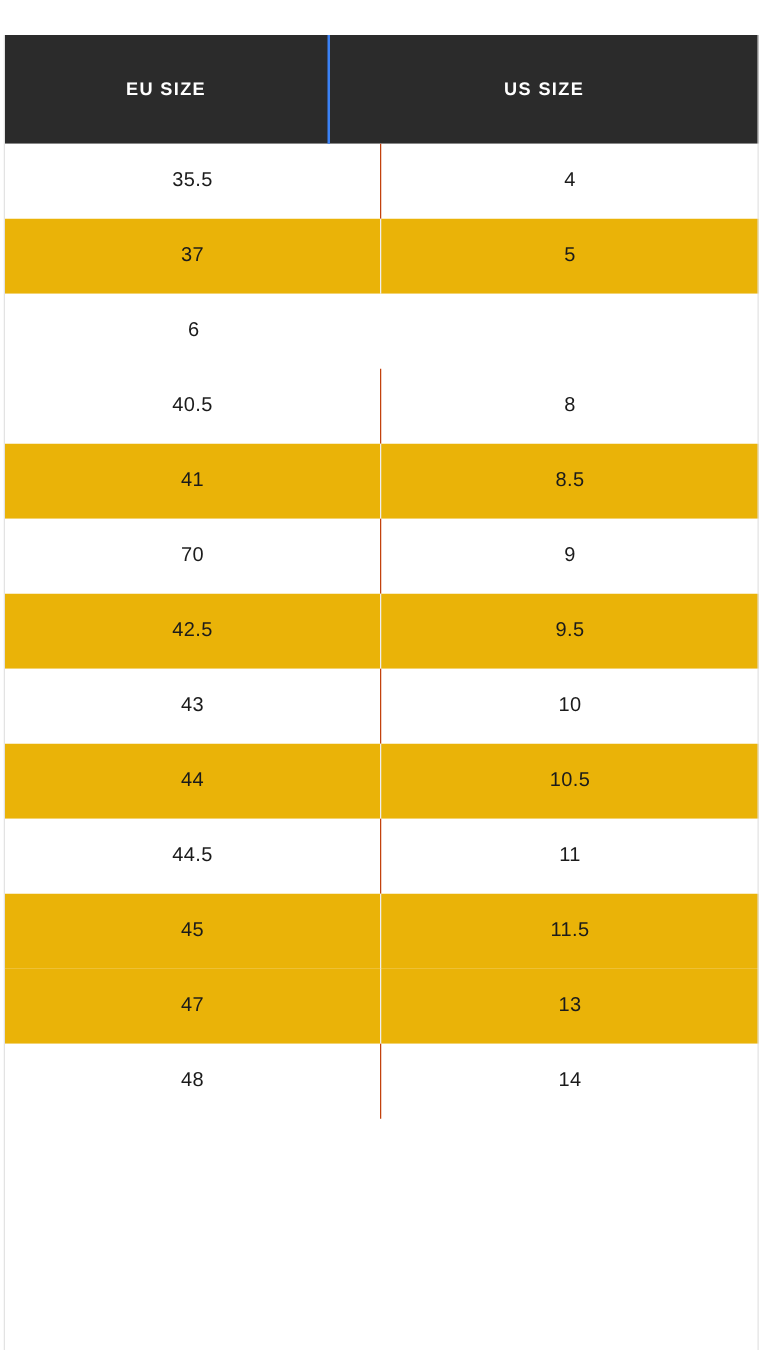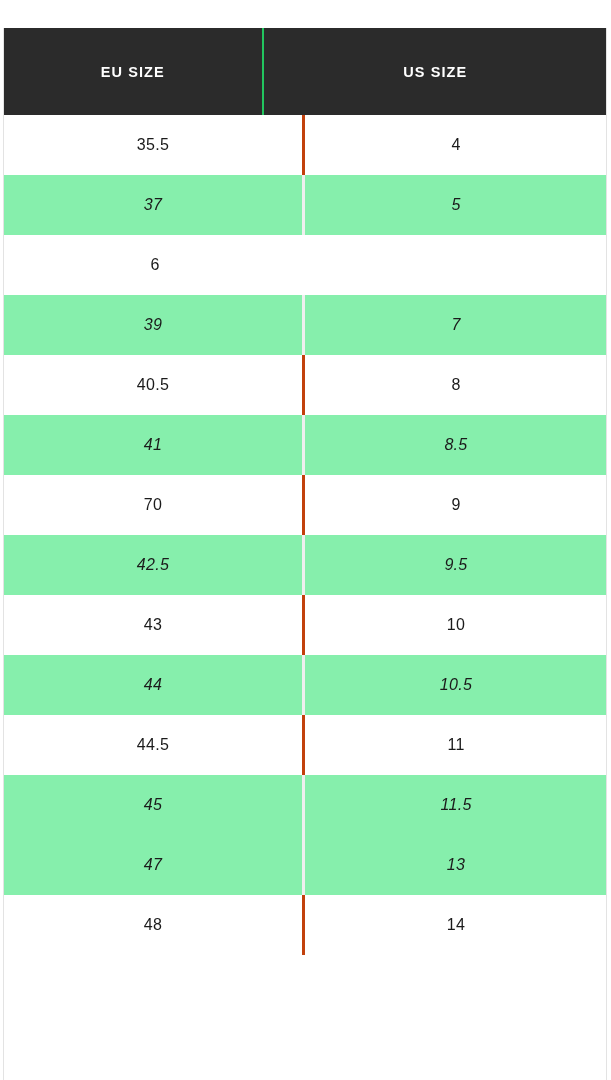--- a/index.html
+++ b/index.html
@@ -54,52 +54,51 @@
     justify-content: center;
     color: #ffffff;
     font-size: 14.5px;
     font-weight: bold;
     letter-spacing: 1.1px;
     text-transform: uppercase;
     box-sizing: border-box;
   }
   .thead .th.col-eu {
     width: 266px;
-    border-right: 2px solid #22c55e;
+    border-right: 2px solid #3b82f6;
   }
   .thead .th.col-us {
     width: 352px;
   }
 
   
   .tbody { display: block; }
 
   .trow {
     display: flex;
     height: 60px;
     background: #ffffff;
   }
   .trow.alt {
-    background: #86efac;
-    font-style: italic;
+    background: #eab308;
   }
 
   .tcell {
     display: flex;
     align-items: center;
     justify-content: center;
     box-sizing: border-box;
     font-size: 16px;
     font-weight: 400;
     color: #1b1b1b;
     letter-spacing: 0.3px;
   }
   .tcell.col-eu {
     width: 301px;
-    border-right: 3px solid #c2410c;
+    border-right: 1px solid #c2410c;
   }
   .tcell.col-us {
     width: 302px;
   }
   
   .trow.alt .tcell.col-eu {
     border-right-color: #efefef;
   }
 </style>
 </head>
@@ -121,24 +120,20 @@
         <div class="trow">
           <div class="tcell col-eu">35.5</div>
           <div class="tcell col-us">4</div>
         </div>
         <div class="trow alt">
           <div class="tcell col-eu">37</div>
           <div class="tcell col-us">5</div>
         </div>
         <div class="trow">
           <div class="tcell col-us">6</div>
-        </div>
-        <div class="trow alt">
-          <div class="tcell col-eu">39</div>
-          <div class="tcell col-us">7</div>
         </div>
         <div class="trow">
           <div class="tcell col-eu">40.5</div>
           <div class="tcell col-us">8</div>
         </div>
         <div class="trow alt">
           <div class="tcell col-eu">41</div>
           <div class="tcell col-us">8.5</div>
         </div>
         <div class="trow">

